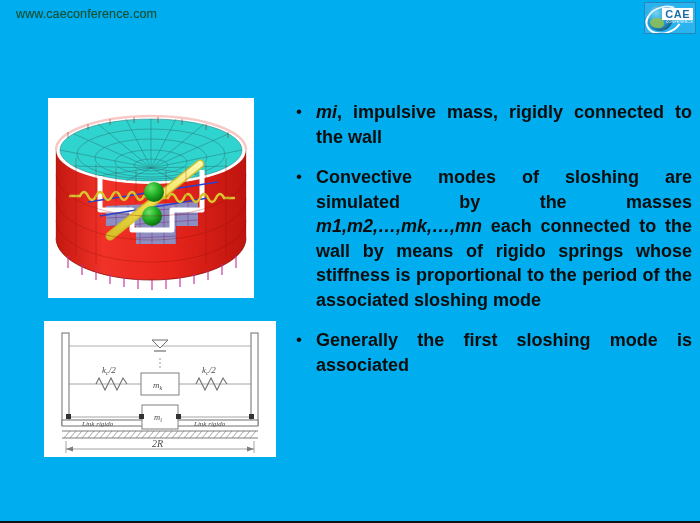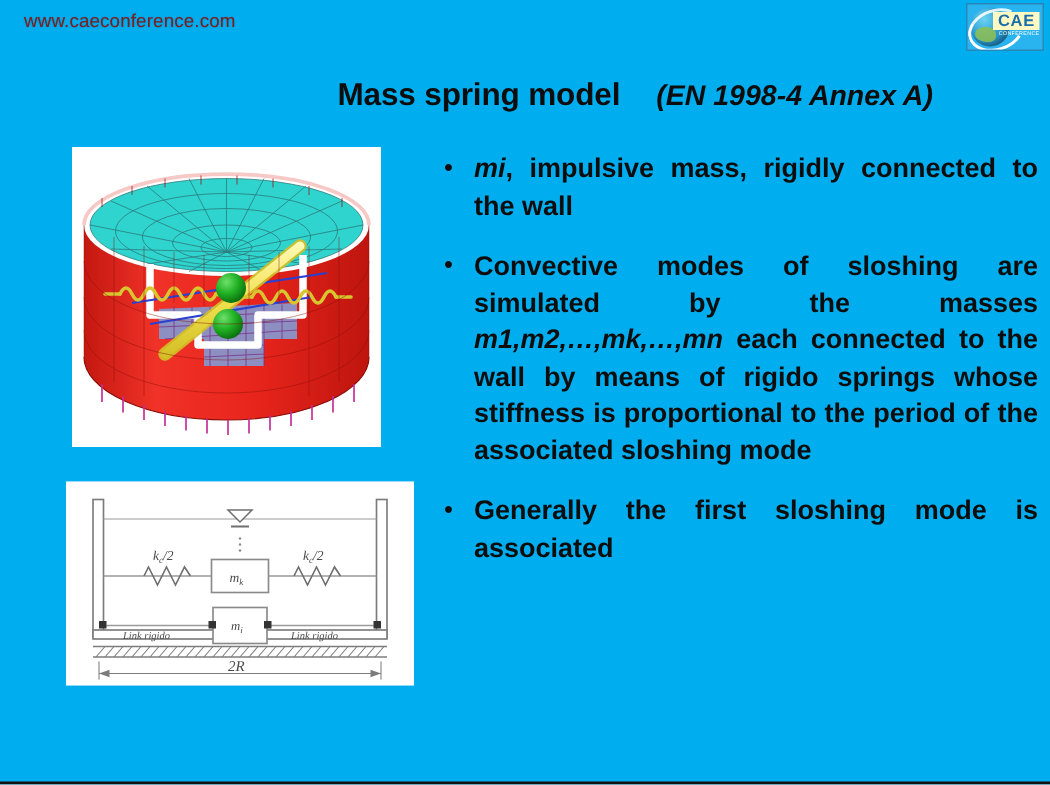--- a/index.html
+++ b/index.html
@@ -18,21 +18,21 @@
     overflow: hidden;
     box-sizing: border-box;
     border-bottom: 2px solid #111111;
   }
 
   
   #site-url {
     position: absolute;
     left: 16px;
     top: 7px;
-    color: #7f1d1d;
+    color: #14532d;
     font-size: 12.5px;
     letter-spacing: 0.1px;
     white-space: nowrap;
     text-shadow: 0 0 1px rgba(0,0,0,0.25);
   }
   #cae-logo {
     position: absolute;
     right: 4px;
     top: 2px;
     width: 50px;
@@ -72,21 +72,21 @@
     border: 2px solid #ffffff;
     border-radius: 50%;
     border-right-color: transparent;
     border-top-color: rgba(255,255,255,0.85);
     transform: rotate(-18deg);
   }
   #cae-logo .wordmark {
     position: absolute;
     right: 2px;
     top: 5px;
-    background: #fef9c3;
+    background: #ffffff;
     color: #1b6ea8;
     font-weight: bold;
     font-size: 11px;
     line-height: 11px;
     padding: 1px 3px 0 3px;
     letter-spacing: 0.5px;
   }
   #cae-logo .subword {
     position: absolute;
     right: 2px;
@@ -188,23 +188,20 @@
 
   <div id="site-url">www.caeconference.com</div>
 
   <div id="cae-logo">
     <div class="globe"></div>
     <div class="swoosh"></div>
     <div class="wordmark">CAE</div>
     <div class="subword">CONFERENCE</div>
   </div>
 
-  <div id="title-row">
-    <span id="title-main">Mass spring model</span><span id="title-ref">(EN 1998-4 Annex A)</span>
-  </div>
 
   <div id="bullets">
 
     <div class="bullet">
       <div class="bullet-dot">•</div>
       <div class="bullet-text">
         <span class="it">mi</span><span>, impulsive mass, rigidly connected to the wall</span>
       </div>
     </div>
 

